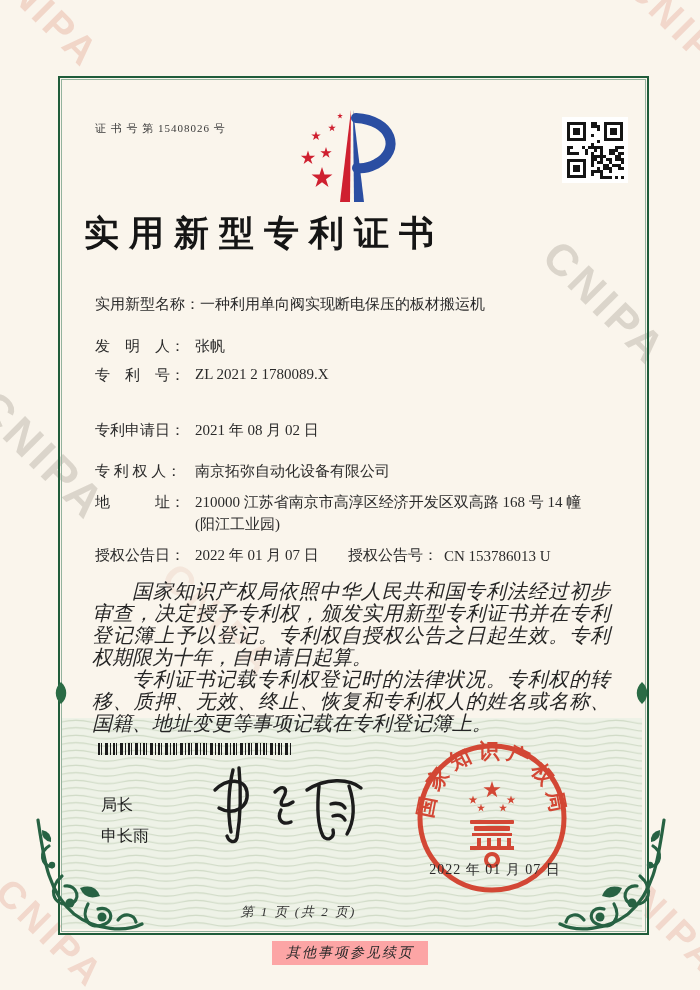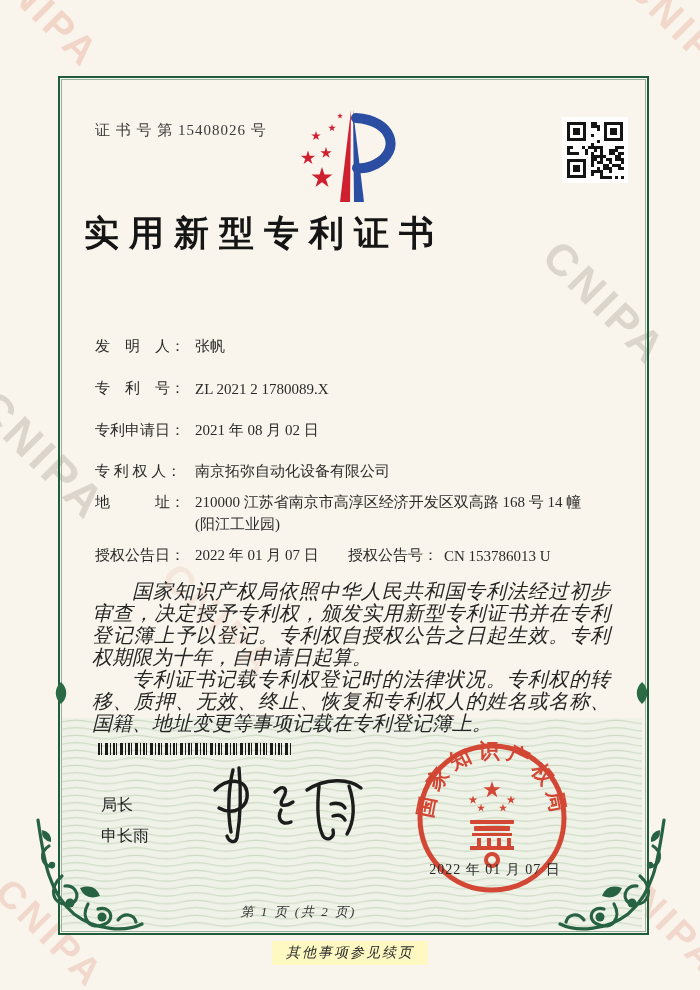--- a/index.html
+++ b/index.html
@@ -21,33 +21,33 @@
   .wm5{left:148px; top:598px; font-size:40px; color:rgba(233,196,180,.30);}
   .wm6{left:-18px; top:912px; font-size:38px; color:rgba(233,188,172,.5);}
   .wm7{left:598px; top:898px; font-size:38px; color:rgba(233,188,172,.5);}
 
   .frame{position:absolute; left:58px; top:76px; width:587px; height:855px;
          border:2px solid #1f5c3a;}
   .frame-inner{position:absolute; inset:1px; border:1px solid #93b29d;}
 
   .band{position:absolute; left:61px; top:718px; width:581px; height:211px; overflow:hidden;}
 
-  .certno{position:absolute; left:95px; top:121px; font-size:15px; letter-spacing:1px; color:#3a3a3a;}
+  .certno{position:absolute; left:95px; top:121px; font-size:11px; letter-spacing:1px; color:#3a3a3a;}
 
   .logo{position:absolute; left:288px; top:106px; width:126px; height:102px;}
   .qr{position:absolute; left:562px; top:117px; width:66px; height:66px;}
 
   .title{position:absolute; left:58px; top:210px; width:587px; text-align:left;
          font-size:35px; font-weight:bold; letter-spacing:10px; padding-left:26px;
          box-sizing:border-box; color:#151515;}
 
   .row{position:absolute; left:95px; width:515px; font-size:15px; display:flex; color:#2a2a2a;}
   .row .lbl{flex:0 0 100px; white-space:nowrap;}
   .row .val{white-space:nowrap;}
-  .r1{top:295px;} .r2{top:337px;} .r3{top:379px;align-items:flex-end;} .r4{top:421px;}
+  .r1{top:295px;} .r2{top:337px;} .r3{top:366px;} .r4{top:421px;}
   .r5{top:462px;} .r6{top:493px;} .r7{top:546px;}
   .addr2{display:block; margin-top:3px;}
   .grant2{position:absolute; left:253px; top:0; display:flex;align-items:flex-end;}
   .grant2 .lbl{flex:0 0 96px;}
 
   .paras{position:absolute; left:92px; top:580px; width:518px; font-size:20px;
          line-height:22px; font-style:italic; color:#252525; text-align:justify;}
   .paras p{margin:0; text-indent:2em;}
 
   .barcode{position:absolute; left:98px; top:743px; width:194px; height:12px;
@@ -64,21 +64,21 @@
   .signature{position:absolute; left:203px; top:756px; width:165px; height:92px;}
 
   .seal{position:absolute; left:414px; top:740px; width:156px; height:156px; opacity:.93;}
   .seal-date{position:absolute; left:420px; top:861px; width:150px; text-align:center;
              font-size:14px; color:#2b2b2b; letter-spacing:1px;}
 
   .pageinfo{position:absolute; left:58px; top:903px; width:481px; text-align:center;
             font-size:13px; font-style:italic; letter-spacing:2px; color:#333;}
 
   .footer{position:absolute; left:0; top:941px; width:700px; display:flex; justify-content:center;}
-  .footer span{background:#fef9c3; padding:3px 14px; font-size:14px; font-style:italic;
+  .footer span{background:#fca5a5; padding:3px 14px; font-size:14px; font-style:italic;
                letter-spacing:2px; color:#2a2a2a;}
 
   .orn{position:absolute; pointer-events:none;}
   .orn-bl{left:32px; top:818px; width:112px; height:118px;}
   .orn-br{left:558px; top:818px; width:112px; height:118px; transform:scaleX(-1);}
   .orn-ml{left:50px; top:680px; width:22px; height:26px;}
   .orn-mr{left:631px; top:680px; width:22px; height:26px; transform:scaleX(-1);}
 </style>
 </head>
 <body>
@@ -264,20 +264,24 @@
           <rect x="44" y="59" width="3" height="3"></rect>
           <rect x="47" y="59" width="3" height="3"></rect>
           <rect x="53" y="59" width="3" height="3"></rect>
           <rect x="59" y="59" width="3" height="3"></rect>
         </g>
     </g>
   </svg>
 
   <div class="title">实用新型专利证书</div>
 
+  <div class="row r1">
+    <span class="lbl">实用新型名称：</span>
+    <span class="val">一种利用单向阀实现断电保压的板材搬运机</span>
+  </div>
   <div class="row r2">
     <span class="lbl">发　明　人：</span>
     <span class="val">张帆</span>
   </div>
   <div class="row r3">
     <span class="lbl">专　利　号：</span>
     <span class="val">ZL 2021 2 1780089.X</span>
   </div>
   <div class="row r4">
     <span class="lbl">专利申请日：</span>

